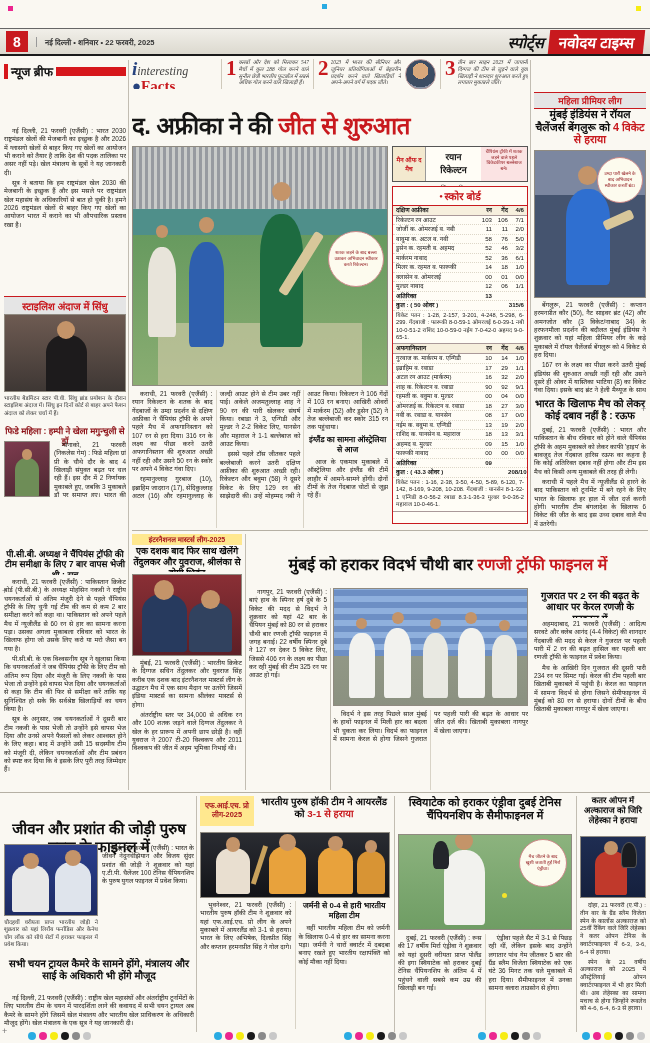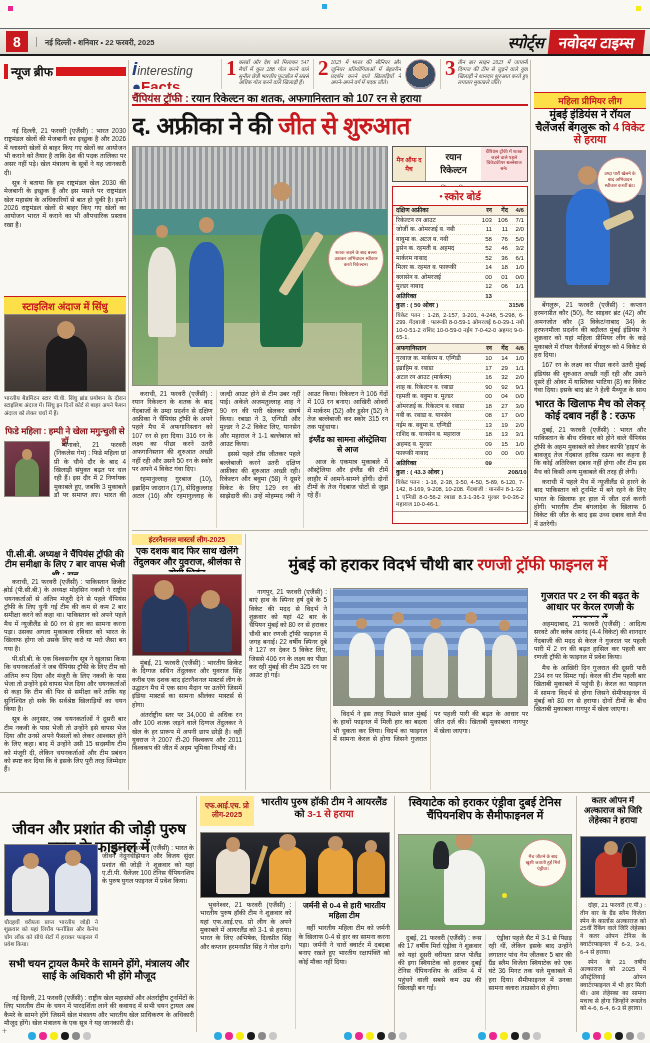--- a/index.html
+++ b/index.html
@@ -19,32 +19,32 @@
   
   .nb{display:flex;align-items:center;gap:3px;}
   .nb .bar{width:4px;height:15px;background:#d6171c;}
   .nb .t{font-size:12px;font-weight:bold;color:#111;white-space:nowrap;}
   .nb .tail{flex:1;height:9px;background:#d6171c;}
   
   .h-sm{font-weight:bold;text-align:center;line-height:1.18;color:#0d0d0d;}
   .red{color:#c8191e;}
   .maroon{color:#8d1016;}
   .kick-y{background:#ffe88f;color:#a8121c;font-weight:bold;text-align:center;}
-  .band-y{background:#fde047;color:#c8191e;font-weight:bold;text-align:center;
+  .band-y{background:#e5e5e5;color:#c8191e;font-weight:bold;text-align:center;
           border-top:1px solid #c8191e;border-bottom:1px solid #c8191e;}
   
   .body{font-size:6.4px;line-height:1.3;text-align:justify;overflow:hidden;color:#26241f;}
   .body p{margin:0 0 2px;text-indent:8px;}
   .inb{font-weight:bold;font-size:7.8px;text-align:center;margin:3px 0;color:#0d0d0d;}
   .cols2{column-count:2;column-gap:7px;column-rule:1px solid #d8d3c6;}
   .cols3{column-count:3;column-gap:7px;column-rule:1px solid #d8d3c6;}
   .cap{font-size:5.7px;line-height:1.3;text-align:justify;color:#333;overflow:hidden;}
   
   #facts{display:flex;align-items:stretch;gap:5px;overflow:hidden;}
-  .flogo{width:84px;flex:none;font-family:Liberation Sans, sans-serif;line-height:1;}
+  .flogo{width:84px;flex:none;font-family:Liberation Serif, serif;line-height:1;}
   .flogo .ia{font-style:italic;font-size:19px;color:#27437e;font-weight:bold;}
   .flogo .ib{font-style:italic;font-size:12px;color:#444;}
   .flogo .ic{font-size:15px;font-weight:bold;color:#c8191e;display:block;margin-top:1px;}
   .flogo .dot{color:#27437e;}
   .fact{flex:1;display:flex;gap:2px;border-left:1px solid #cfc9bb;padding-left:4px;}
   .fnum{font-family:"Liberation Serif",serif;font-size:21px;font-weight:bold;color:#c8191e;line-height:.9;}
   .ftxt{font-family:"Liberation Serif",serif;font-style:italic;font-size:5.4px;line-height:1.25;color:#3a3a3a;text-align:justify;overflow:hidden;}
   .fcircle{flex:none;width:29px;height:29px;border-radius:50%;align-self:center;border:1px solid #b99;
            background:radial-gradient(circle at 50% 38%,#d9a87c 0 8px,#3c4c63 8px 70%,#8a93a5 70%);}
   
@@ -162,23 +162,20 @@
         </div>
         <div class="fcircle"></div>
         <div class="fact">
           <span class="fnum">3</span>
           <span class="ftxt">तीन बार साइन 2023 में जापानी दिग्गज की टीम से जुड़ने वाले युवा खिलाड़ी ने शानदार शुरुआत करते हुए लगातार मुकाबले जीते।</span>
         </div>
       </div>
   </div>
 
 
-  <div class="abs" style="left:132px;top:91px;width:396px;height:13px;border-bottom:2px solid #c8191e;font-weight:bold;font-size:10.5px;white-space:nowrap;overflow:hidden">
-    <span class="maroon">चैंपियंस ट्रॉफी :</span><span> रयान रिकेल्टन का शतक, अफगानिस्तान को 107 रन से हराया</span>
-  </div>
   <div class="abs" style="left:132px;top:108px;width:396px;height:34px;font-weight:bold;font-size:24px;letter-spacing:-.5px;white-space:nowrap;overflow:hidden">
     <span>द. अफ्रीका ने की </span><span class="red">जीत से शुरुआत</span>
   </div>
 
   <div class="ph" style="left:132px;top:146px;width:256px;height:240px">
     <div style="position:absolute;inset:0;background:
       repeating-linear-gradient(90deg,rgba(90,95,110,.45) 0 3px,rgba(0,0,0,0) 3px 6px) 0 0/100% 26% no-repeat,
       linear-gradient(180deg,#c9cbc9 0%,#c9cbc9 26%,#4f8f8a 26%,#4f8f8a 37%,#679a5f 37%,#8aad72 100%)"></div>
     <div style="position:absolute;left:10%;bottom:0;width:80%;height:26%;background:#cfc9a8;opacity:.65"></div>
     <i class="fg" style="left:6%;top:42%;width:11%;height:38%;background:#e8e4da"></i>

